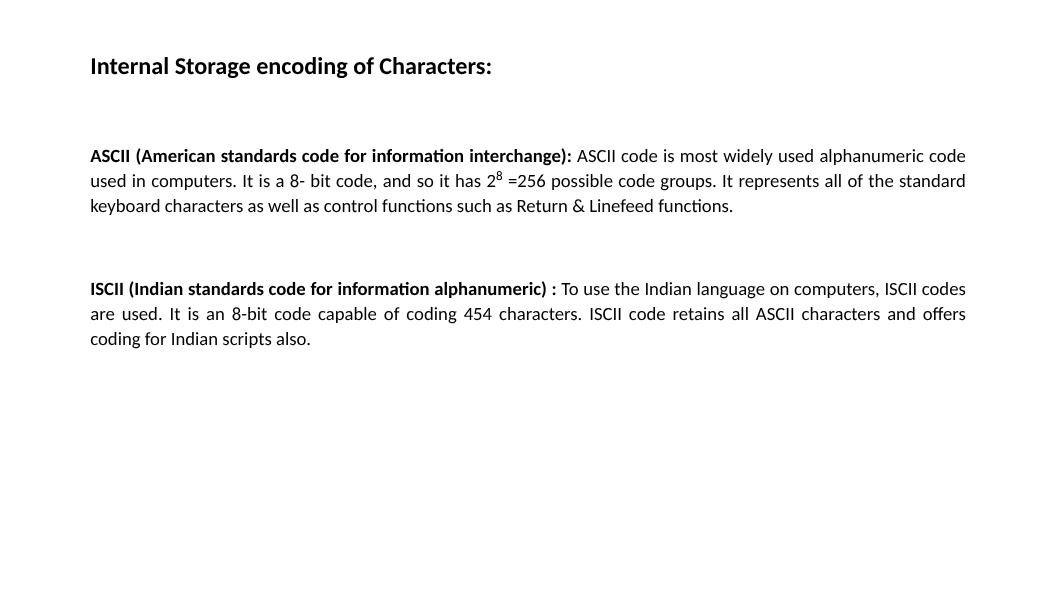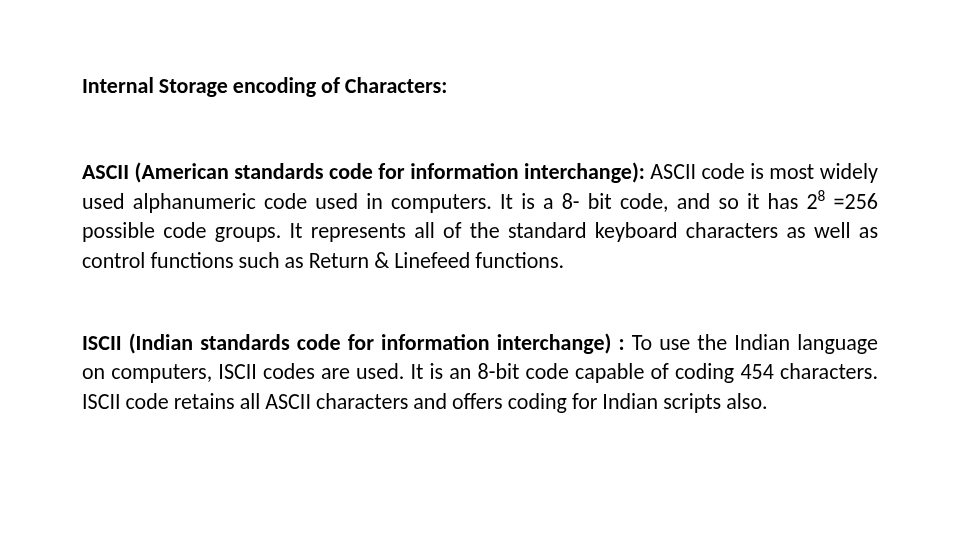--- a/index.html
+++ b/index.html
@@ -6,29 +6,29 @@
       width: 960px;
       height: 540px;
       margin: 0;
       padding: 0;
       background-color: #ffffff;
       font-family: Calibri, 'Segoe UI', Arial, sans-serif;
       color: #000000;
       box-sizing: border-box;
     }
     .page {
-      padding: 72px 82px 0 82px;
+      padding: 46px 82px 0 82px;
     }
     .heading {
       font-size: 22px;
       font-weight: bold;
       margin-bottom: 58px;
     }
     .para {
-      font-size: 22px;
+      font-size: 17px;
       line-height: 1.35;
       text-align: justify;
       margin-bottom: 52px;
     }
     .term {
       font-weight: bold;
     }
     sup {
       font-size: 0.7em;
       vertical-align: super;
@@ -37,15 +37,15 @@
   </style>
 </head>
 <body>
 
 <div class="page">
 
   <div class="heading">Internal Storage encoding of Characters:</div>
 
   <div class="para"><span class="term">ASCII (American standards code for information interchange):</span><span> ASCII code is most widely used alphanumeric code used in computers. It is a 8- bit code, and so it has 2</span><sup>8</sup><span> =256 possible code groups. It represents all of the standard keyboard characters as well as control functions such as Return &amp; Linefeed functions.</span></div>
 
-  <div class="para"><span class="term">ISCII (Indian standards code for information interchange) :</span><span> To use the Indian language on computers, ISCII codes are used. It is an 8-bit code capable of coding 454 characters. ISCII code retains all ASCII characters and offers coding for Indian scripts also.</span></div>
+  <div class="para"><span class="term">ISCII (Indian standards code for information alphanumeric) :</span><span> To use the Indian language on computers, ISCII codes are used. It is an 8-bit code capable of coding 454 characters. ISCII code retains all ASCII characters and offers coding for Indian scripts also.</span></div>
 
 </div>
 
 </body></html>

